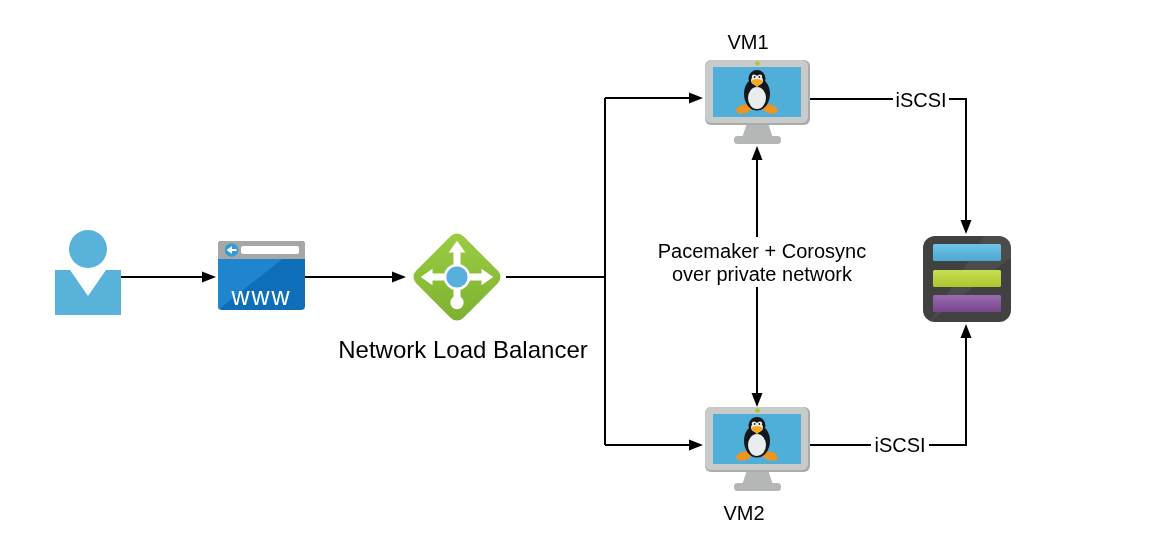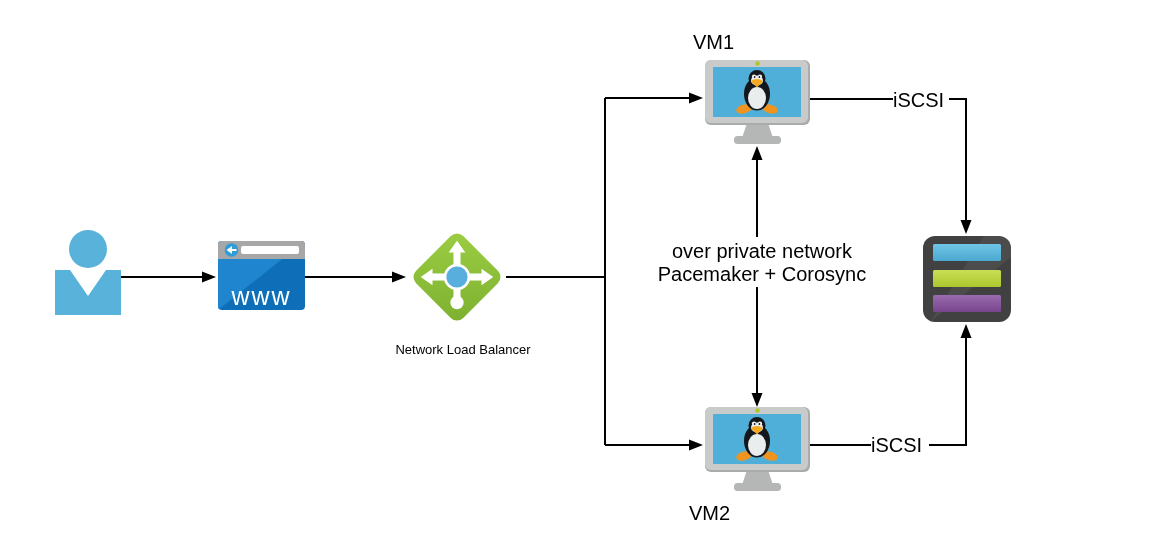--- a/index.html
+++ b/index.html
@@ -11,25 +11,25 @@
     overflow:hidden;
   }
   .layer{position:absolute;left:0;top:0;}
   .icon{position:absolute;}
   .lbl{
     position:absolute;
     font-size:20px;
     color:#000;
     white-space:nowrap;
   }
-  .center{text-align:left;}
+  .center{text-align:center;}
   .lb-caption{
     position:absolute;
     left:338px;top:337px;width:250px;
-    font-size:13px;line-height:25px;color:#000;
+    font-size:24px;line-height:25px;color:#000;
     text-align:center;
   }
   .pacemaker-caption{
     position:absolute;
     left:652px;top:240px;width:220px;
     font-size:20px;line-height:23px;color:#000;
     text-align:center;
   }
   .www-label{
     position:absolute;
@@ -184,17 +184,17 @@
 
   <div class="lbl center" style="left:893px;top:89px;width:56px">iSCSI</div>
 
   <div class="lbl center" style="left:871px;top:434px;width:58px">iSCSI</div>
 
   <div class="lb-caption">
     <div>Network Load Balancer</div>
   </div>
 
   <div class="pacemaker-caption">
+    <div>Pacemaker + Corosync</div>
     <div>over private network</div>
-    <div>Pacemaker + Corosync</div>
   </div>
 
 </div>
 
 </body></html>

